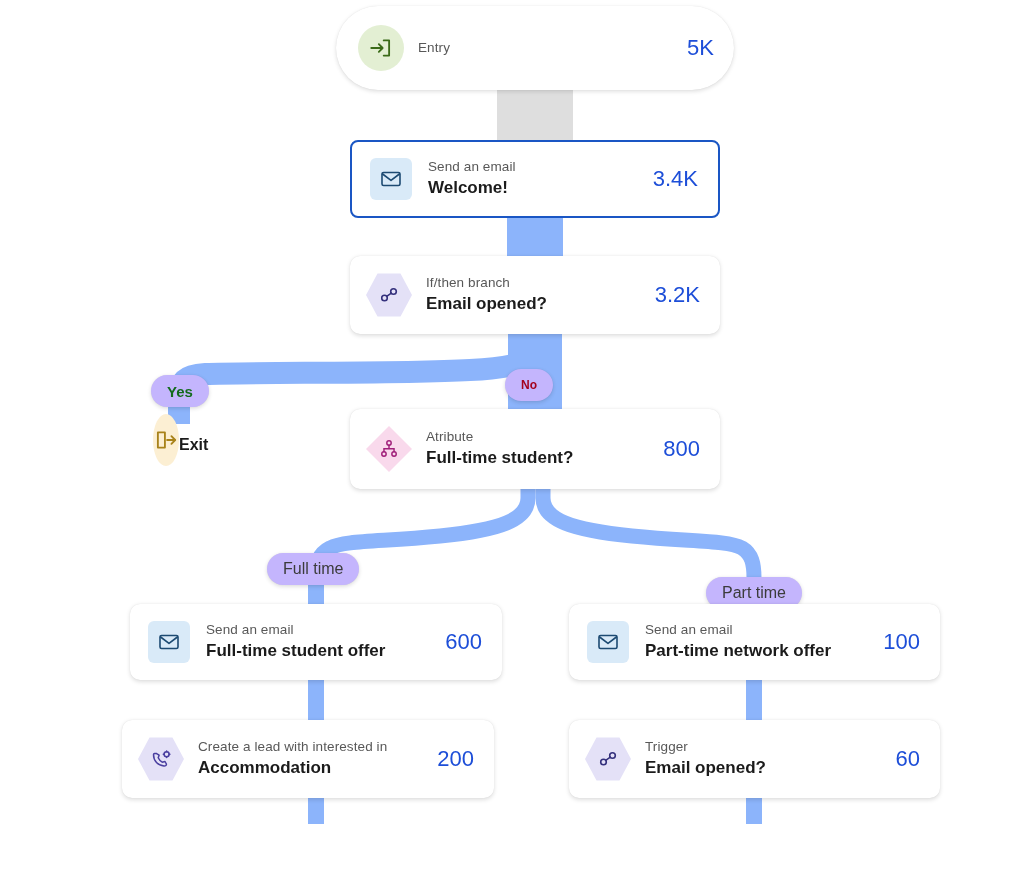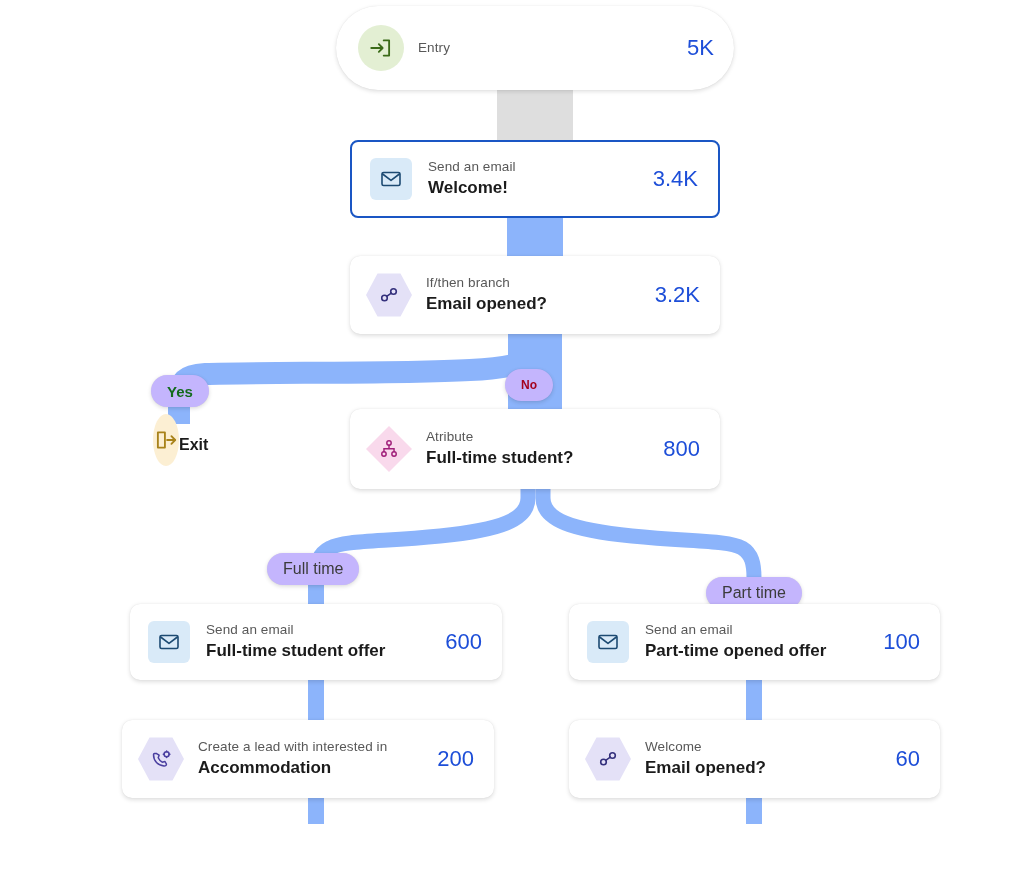--- a/index.html
+++ b/index.html
@@ -317,35 +317,35 @@
     <div class="node-icon">
       <div class="ic-rounded">
         <svg width="24" height="24" viewBox="0 0 24 24" fill="none" stroke="#1c4a72" stroke-width="1.6" stroke-linecap="round" stroke-linejoin="round">
           <rect x="3" y="5.5" width="18" height="13" rx="1.6"></rect>
           <path d="M3.6 7 L12 13.4 L20.4 7"></path>
         </svg>
       </div>
     </div>
     <div class="node-text">
       <div class="node-sub">Send an email</div>
-      <div class="node-title">Part-time opened offer</div>
+      <div class="node-title">Part-time network offer</div>
     </div>
     <div class="node-count">100</div>
   </div>
 
   <div class="node" style="left:569px; top:720px; width:371px; height:78px;">
     <div class="node-icon">
       <div class="ic-hex">
         <svg width="24" height="24" viewBox="0 0 24 24" fill="none" stroke="#35317d" stroke-width="1.6" stroke-linecap="round">
           <circle cx="7.5" cy="15" r="2.8"></circle>
           <circle cx="16.5" cy="8.5" r="2.8"></circle>
           <path d="M9.7 13.3 L14.3 10.2"></path>
         </svg>
       </div>
     </div>
     <div class="node-text">
-      <div class="node-sub">Welcome</div>
+      <div class="node-sub">Trigger</div>
       <div class="node-title">Email opened?</div>
     </div>
     <div class="node-count">60</div>
   </div>
 
 </div>
 
 </body></html>

